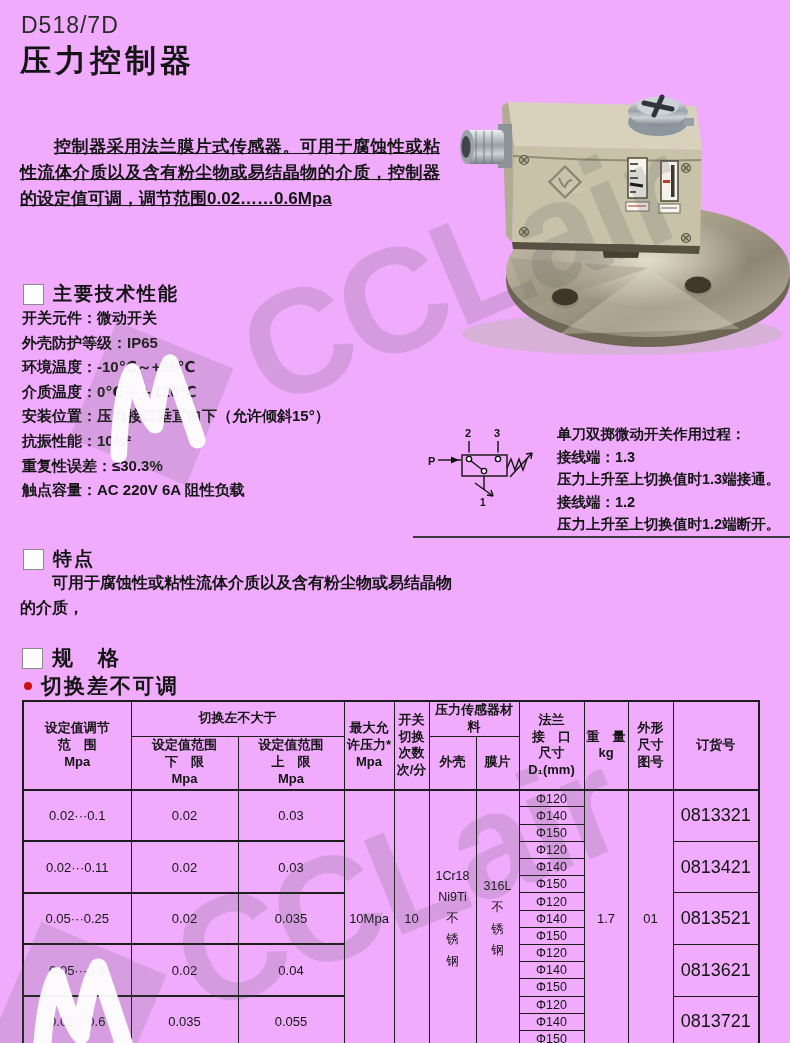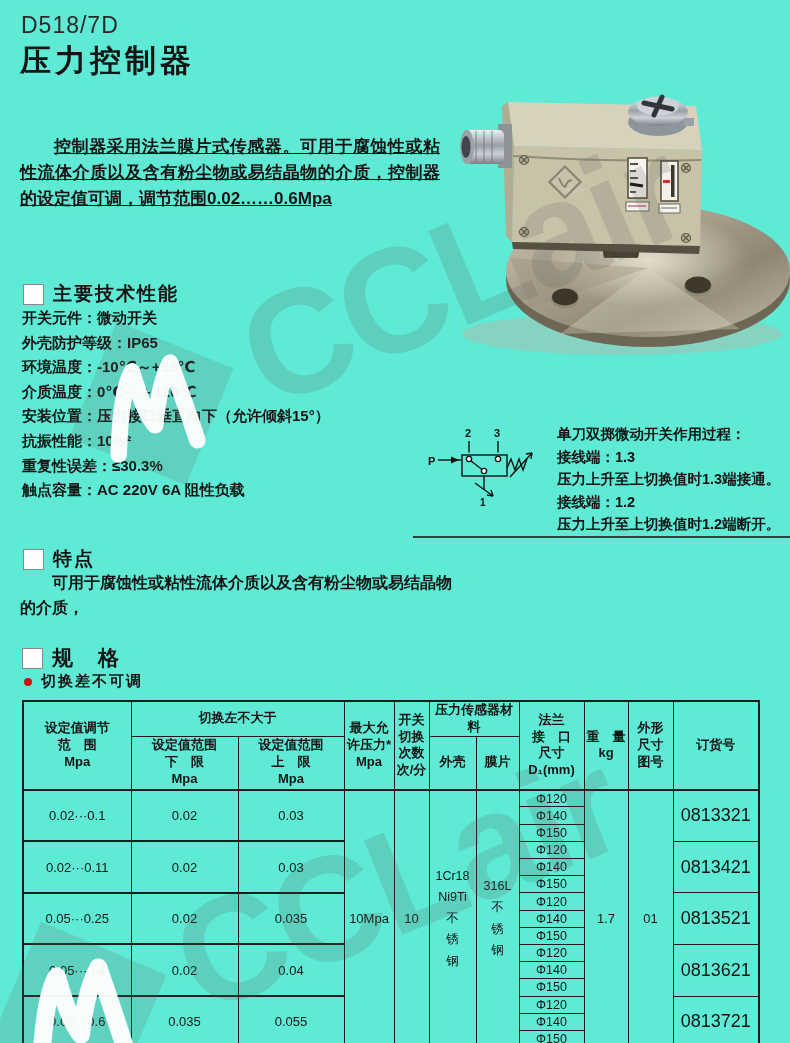--- a/index.html
+++ b/index.html
@@ -1,16 +1,16 @@
 <!DOCTYPE html>
 <html><head>
 <meta charset="utf-8">
 <style>
   html,body{margin:0;padding:0;background:#fff;}
-  .page{position:relative;width:790px;height:1043px;background:#5eead4;overflow:hidden;
+  .page{position:relative;width:790px;height:1043px;background:#f0abfc;overflow:hidden;
         font-family:"Liberation Sans","DejaVu Sans",sans-serif;color:#141414;}
 
   
   .model{position:absolute;left:21px;top:12px;font-size:23px;letter-spacing:1px;color:#2a2a2a;}
   .h1{position:absolute;left:20px;top:40px;font-size:31px;font-weight:bold;letter-spacing:4px;}
   .intro{position:absolute;left:20px;top:134px;width:420px;font-size:17px;font-weight:bold;
          line-height:26px;text-indent:2em;text-align:justify;text-decoration:underline;}
 
   
   .sec{position:absolute;display:flex;align-items:center;gap:9px;font-weight:bold;}
@@ -20,21 +20,21 @@
   .sec-feat{left:23px;top:546px;}
   .sec-spec{left:22px;top:644px;}
   .sec-spec .t{font-size:21px;}
 
   .techlist{position:absolute;left:22px;top:306px;font-size:15px;font-weight:bold;line-height:24.6px;}
   .feattext{position:absolute;left:20px;top:570px;width:432px;font-size:16px;font-weight:bold;
             line-height:25px;text-indent:2em;text-align:justify;}
 
   .note{position:absolute;left:24px;top:672px;display:flex;align-items:center;gap:9px;}
   .dot{width:8px;height:8px;border-radius:50%;background:#cc1111;flex:0 0 auto;}
-  .note .t{font-size:15px;font-weight:bold;letter-spacing:2px;}
+  .note .t{font-size:21px;font-weight:bold;letter-spacing:2px;}
 
   
   .swtext{position:absolute;left:557px;top:423px;font-size:14.5px;font-weight:bold;line-height:22.5px;}
   .circuit{position:absolute;left:425px;top:413px;}
   .rule{position:absolute;left:413px;top:536px;width:377px;height:2px;background:#3a3a3a;}
 
   
   .photo{position:absolute;left:440px;top:68px;width:350px;height:292px;}
 
   

